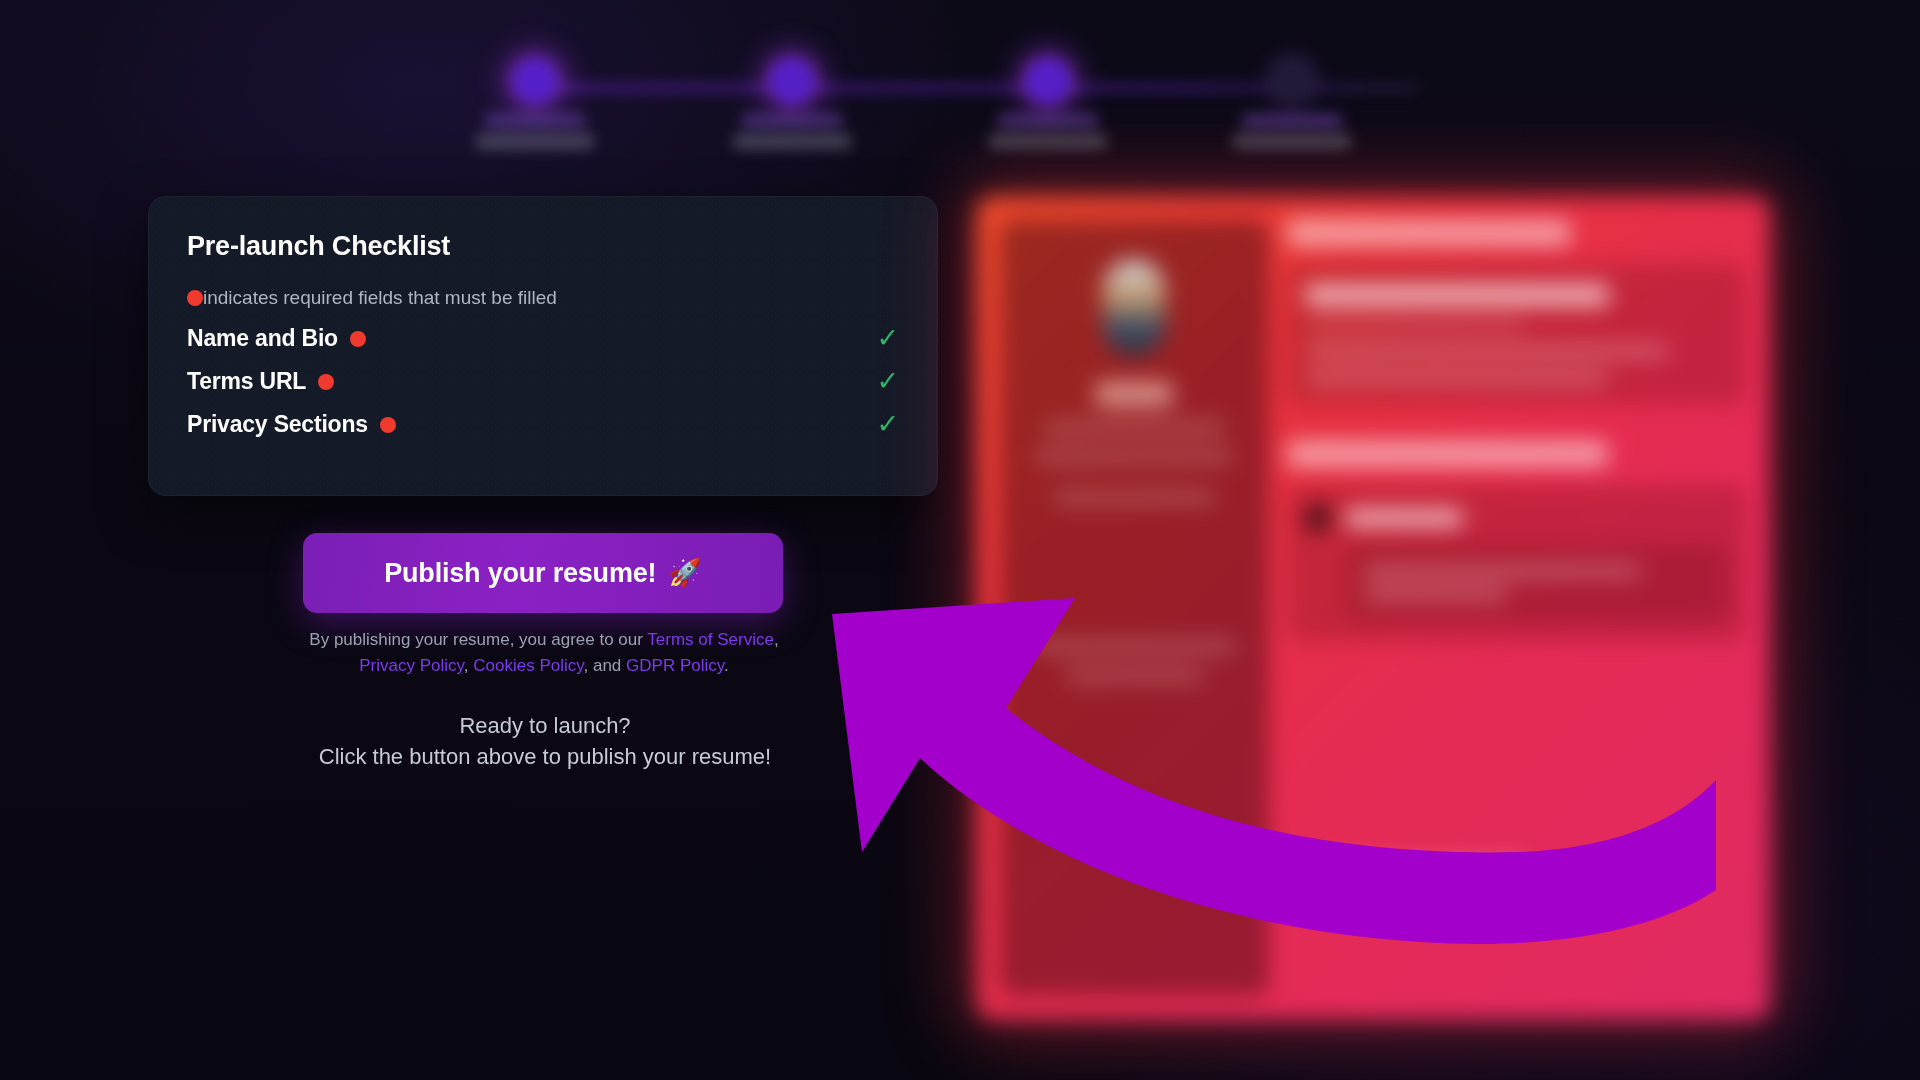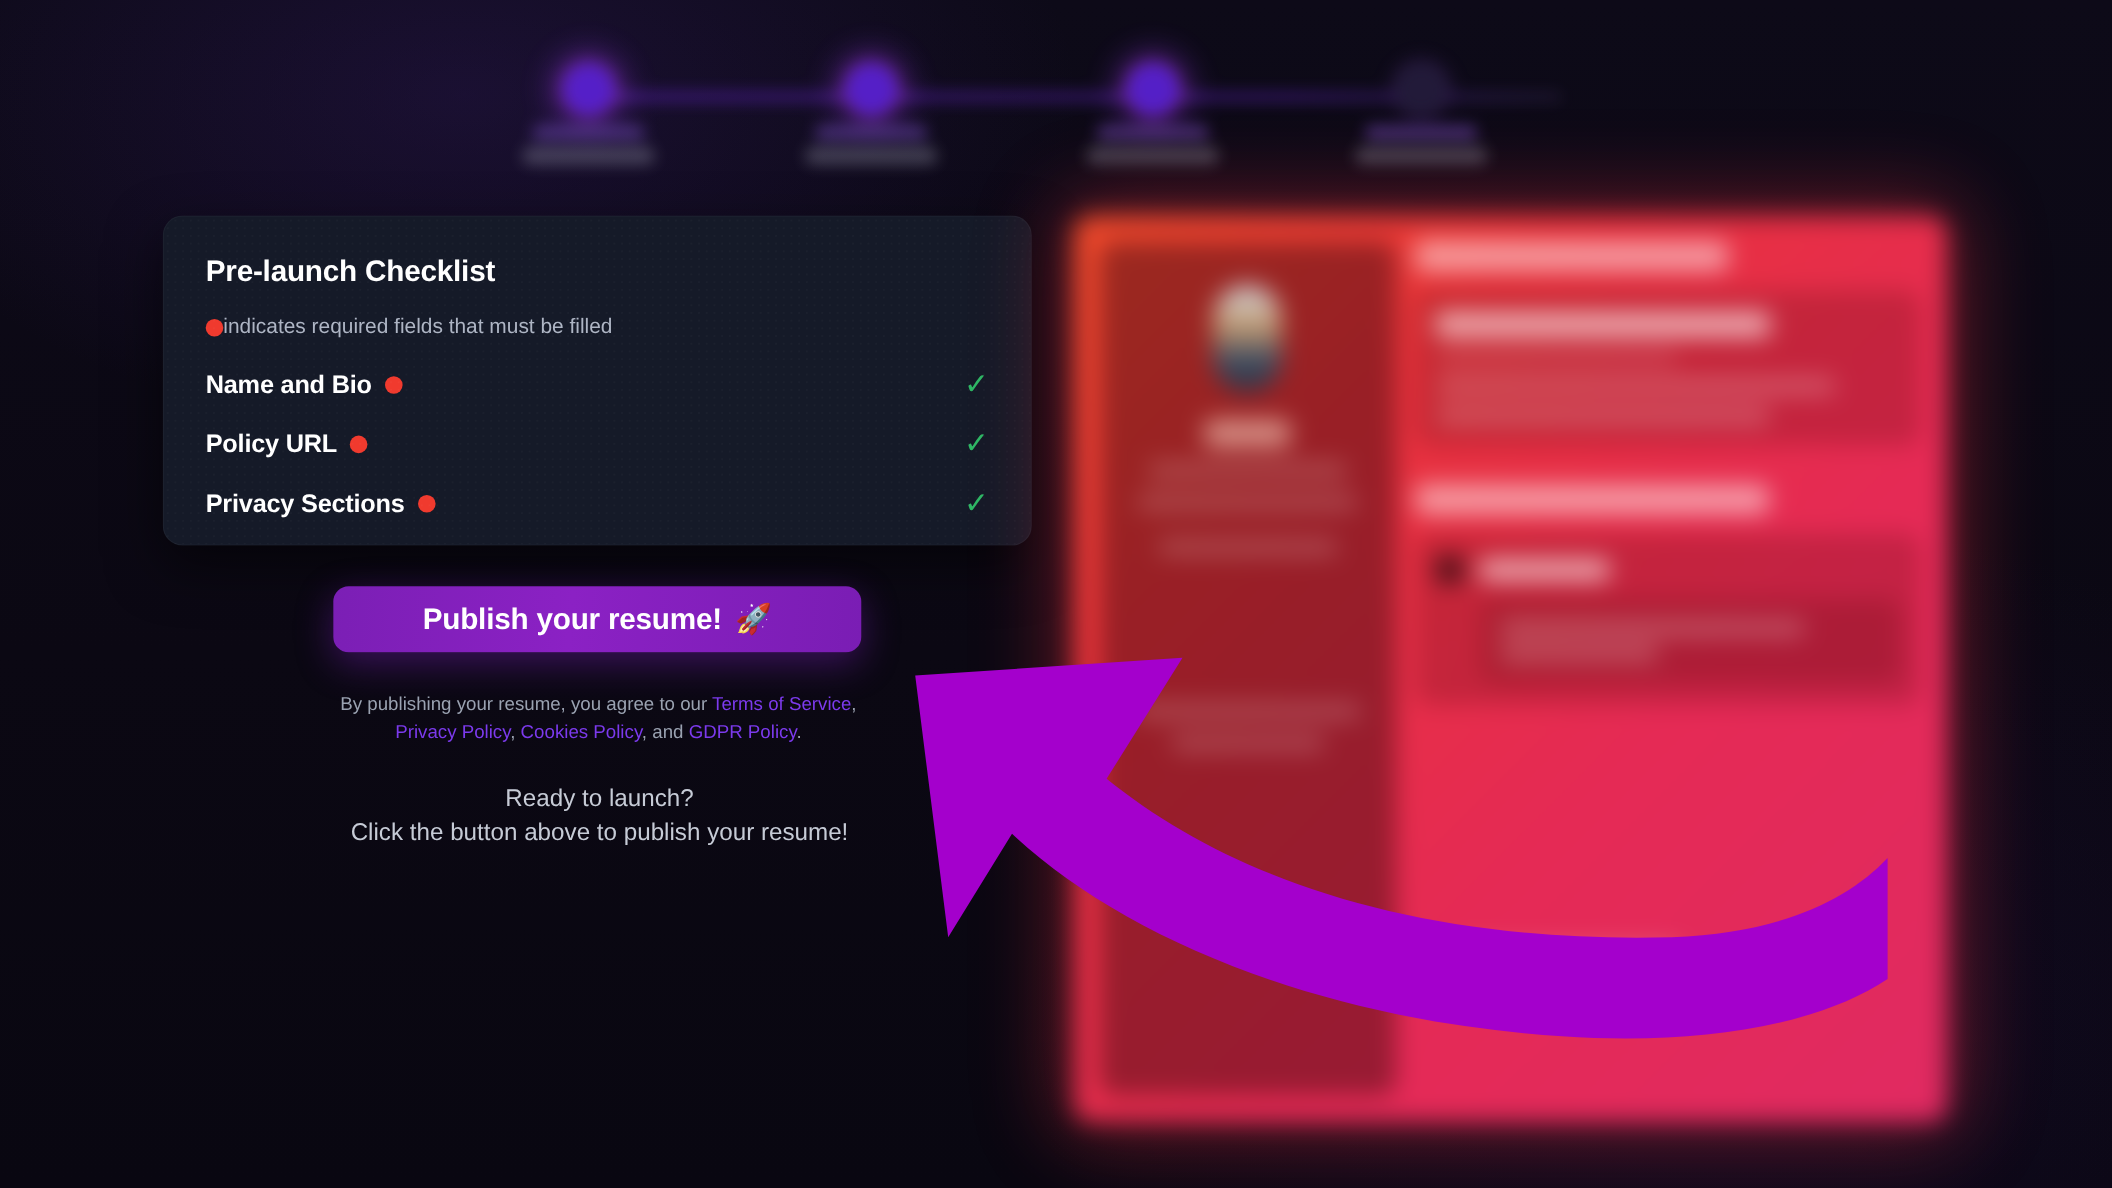--- a/index.html
+++ b/index.html
@@ -75,29 +75,29 @@
   }
   .legend {
     margin-top:25px; display:flex; align-items:center; gap:0;
     color:#aeb5c4; font-size:19px;
   }
   .req-dot {
     width:16px; height:16px; border-radius:50%;
     background:#f03a2e; display:inline-block; flex:none;
   }
   .check-row {
-    margin-top:27px; display:flex; align-items:flex-end; justify-content:space-between;
+    margin-top:16px; display:flex; align-items:flex-end; justify-content:space-between;
   }
   .check-left { display:flex; align-items:center; gap:12px; }
   .check-label { color:#ffffff; font-size:23px; font-weight:bold; letter-spacing:-0.2px; }
   .tick { color:#2eb765; font-size:27px; line-height:1; font-weight:normal; }
 
   
   #publish-button {
-    position:absolute; left:303px; top:533px; width:480px; height:60px;
+    position:absolute; left:303px; top:533px; width:480px; height:80px;
     border:none; border-radius:14px;
     background:linear-gradient(95deg,#7b1fb5 0%, #8b21c4 45%, #7a1db4 100%);
     color:#ffffff; font-family:"Liberation Sans", sans-serif;
     font-size:27px; font-weight:bold; letter-spacing:-0.2px;
     cursor:pointer;
     box-shadow:0 10px 34px rgba(124,30,190,.42);
     display:flex; align-items:center; justify-content:center; gap:12px;
   }
   #legal-text {
     position:absolute; left:280px; top:627px; width:528px;
@@ -200,21 +200,21 @@
     <div class="check-row">
       <div class="check-left">
         <span class="check-label">Name and Bio</span>
         <span class="req-dot"></span>
       </div>
       <span class="tick">✓</span>
     </div>
 
     <div class="check-row">
       <div class="check-left">
-        <span class="check-label">Policy URL</span>
+        <span class="check-label">Terms URL</span>
         <span class="req-dot"></span>
       </div>
       <span class="tick">✓</span>
     </div>
 
     <div class="check-row">
       <div class="check-left">
         <span class="check-label">Privacy Sections</span>
         <span class="req-dot"></span>
       </div>

